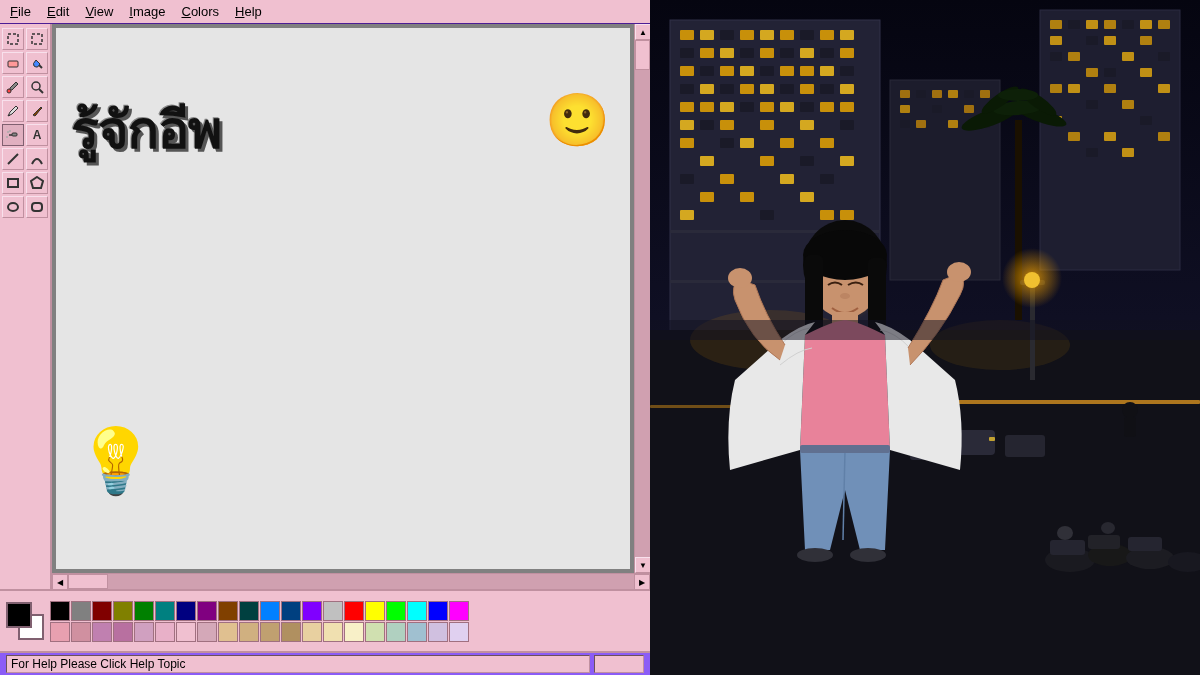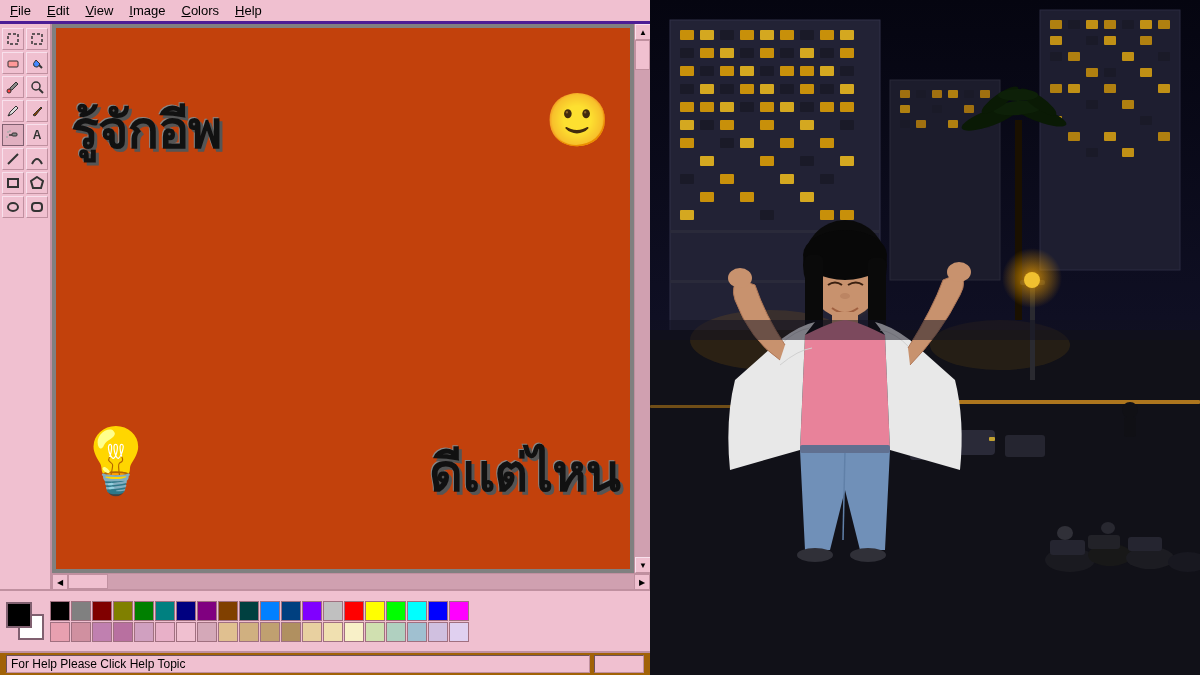--- a/index.html
+++ b/index.html
@@ -56,21 +56,21 @@
     }
 
     
     .menu-bar {
       background: #f0c0d0;
       height: 24px;
       display: flex;
       align-items: center;
       padding: 0 4px;
       gap: 4px;
-      border-bottom: 3px solid #4c1d95;
+      border-bottom: 1px solid #4c1d95;
       flex-shrink: 0;
     }
     .menu-item {
       font-size: 13px;
       padding: 2px 6px;
       cursor: pointer;
       color: #000;
     }
     .menu-item .underline {
       text-decoration: underline;
@@ -134,21 +134,21 @@
       display: flex;
     }
     .canvas-inner {
       flex: 1;
       background: #808080;
       padding: 4px;
       overflow: hidden;
       position: relative;
     }
     .canvas-white {
-      background: #c2410c;
+      background: #e5e5e5;
       width: 100%;
       height: 100%;
       position: relative;
       overflow: hidden;
       display: flex;
       align-items: center;
       justify-content: center;
     }
     .scrollbar-v {
       width: 16px;
@@ -250,21 +250,21 @@
     }
     .palette-color {
       width: 20px;
       height: 20px;
       cursor: pointer;
     }
 
     
     .status-bar {
       height: 24px;
-      background: #a16207;
+      background: #8b5cf6;
       border-top: 2px solid #c090a0;
       display: flex;
       align-items: center;
       padding: 8px 6px;
       flex-shrink: 0;
     }
     .status-text {
       font-size: 12px;
       flex: 1;
       border: 1px inset #c090a0;
@@ -421,23 +421,20 @@
     <div class="canvas-area">
       <div class="canvas-scroll-area">
         <div class="canvas-inner">
           <div class="canvas-white">
 
             <div style="position:absolute;top:60px;left:15px;font-size:52px;font-weight:900;font-family:'Arial Black','Impact',sans-serif;color:#111;text-shadow:3px 3px 0 #555,-1px -1px 0 #888;letter-spacing:-1px;white-space:nowrap;">
               รู้จักอีพ
             </div>
             <div style="position:absolute;top:62px;right:20px;font-size:52px;">🙂</div>
             <div style="position:absolute;bottom:70px;left:20px;font-size:64px;">💡</div>
-            <div style="position:absolute;bottom:55px;right:10px;font-size:52px;font-weight:900;font-family:'Arial Black','Impact',sans-serif;color:#111;text-shadow:3px 3px 0 #555,-1px -1px 0 #888;letter-spacing:-1px;white-space:nowrap;">
-              ดีแต่ไหน
-            </div>
           </div>
         </div>
         <div class="scrollbar-v">
           <div class="scrollbar-btn">▲</div>
           <div class="scrollbar-track">
             <div class="scrollbar-thumb"></div>
           </div>
           <div class="scrollbar-btn">▼</div>
         </div>
       </div>

